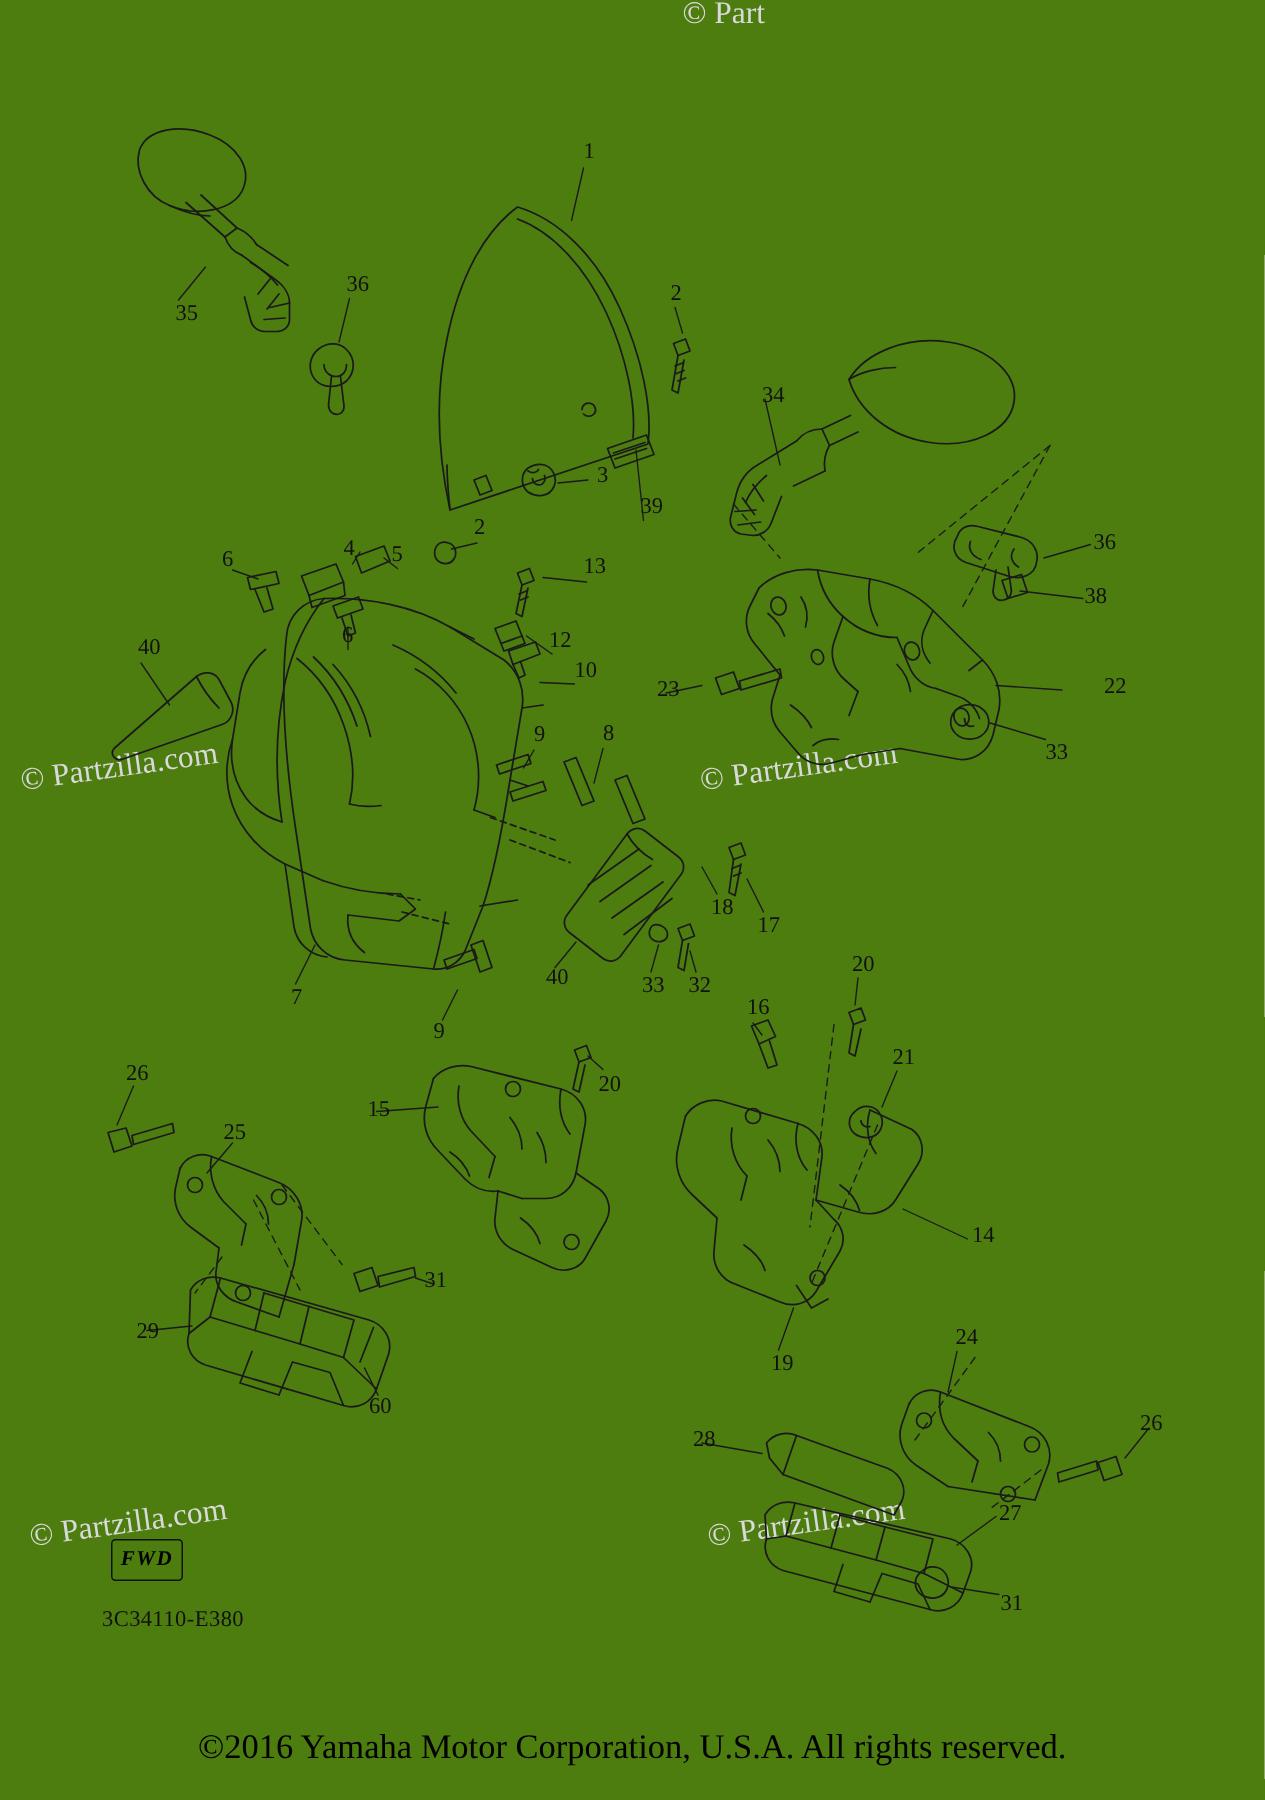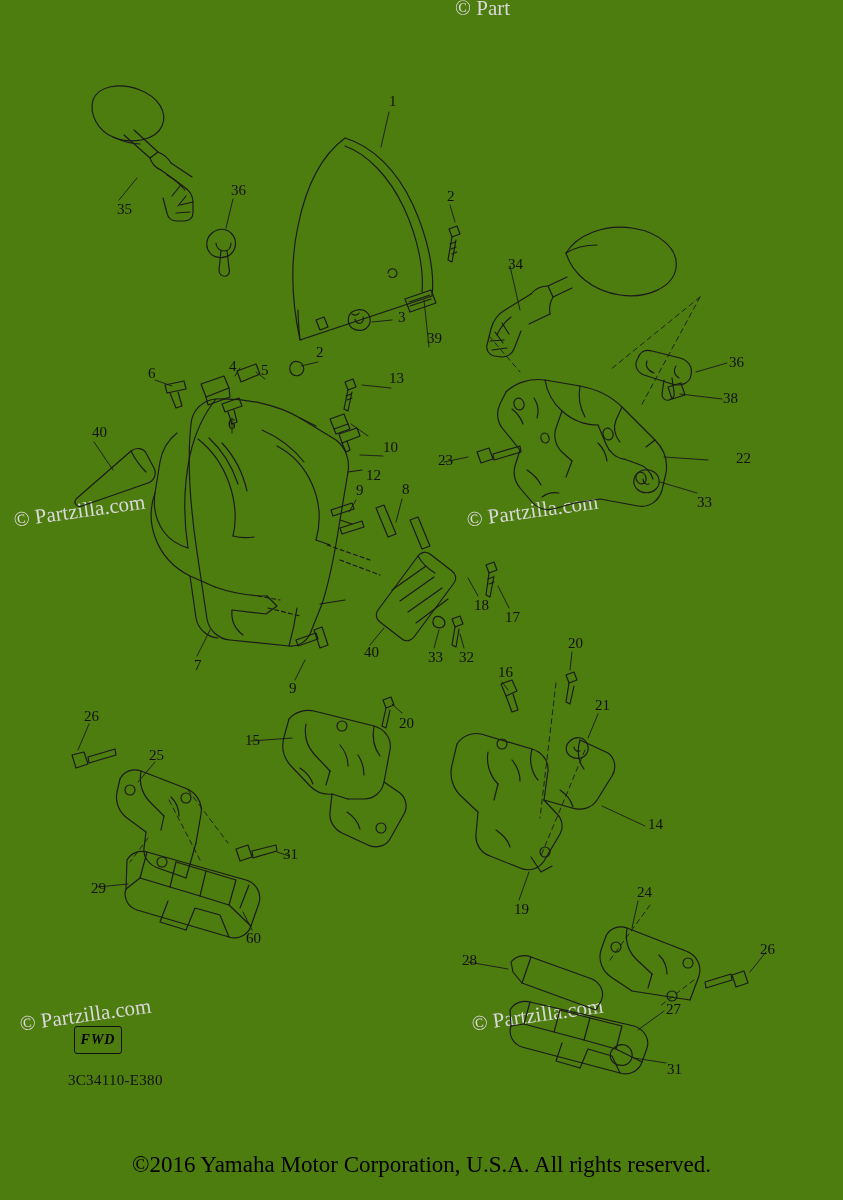--- a/index.html
+++ b/index.html
@@ -493,21 +493,21 @@
   <div class="callout" style="left:229px; top:359px;">4</div>
   <div class="callout" style="left:261px; top:363px;">5</div>
   <div class="callout" style="left:148px; top:366px;">6</div>
   <div class="callout" style="left:228px; top:417px;">6</div>
   <div class="callout" style="left:194px; top:658px;">7</div>
   <div class="callout" style="left:402px; top:482px;">8</div>
   <div class="callout" style="left:356px; top:483px;">9</div>
   <div class="callout" style="left:289px; top:681px;">9</div>
   <div class="callout" style="left:383px; top:440px;">10</div>
   <div class="callout" style="left:316px; top:345px;">2</div>
-  <div class="callout" style="left:366px; top:420px;margin-top:48px;">12</div>
+  <div class="callout" style="left:366px; top:420px;">12</div>
   <div class="callout" style="left:389px; top:371px;text-align:center;">13</div>
   <div class="callout" style="left:648px; top:817px;">14</div>
   <div class="callout" style="left:245px; top:733px;">15</div>
   <div class="callout" style="left:498px; top:665px;">16</div>
   <div class="callout" style="left:505px; top:610px;">17</div>
   <div class="callout" style="left:474px; top:598px;">18</div>
   <div class="callout" style="left:514px; top:902px;">19</div>
   <div class="callout" style="left:399px; top:716px;">20</div>
   <div class="callout" style="left:568px; top:636px;">20</div>
   <div class="callout" style="left:595px; top:698px;">21</div>

